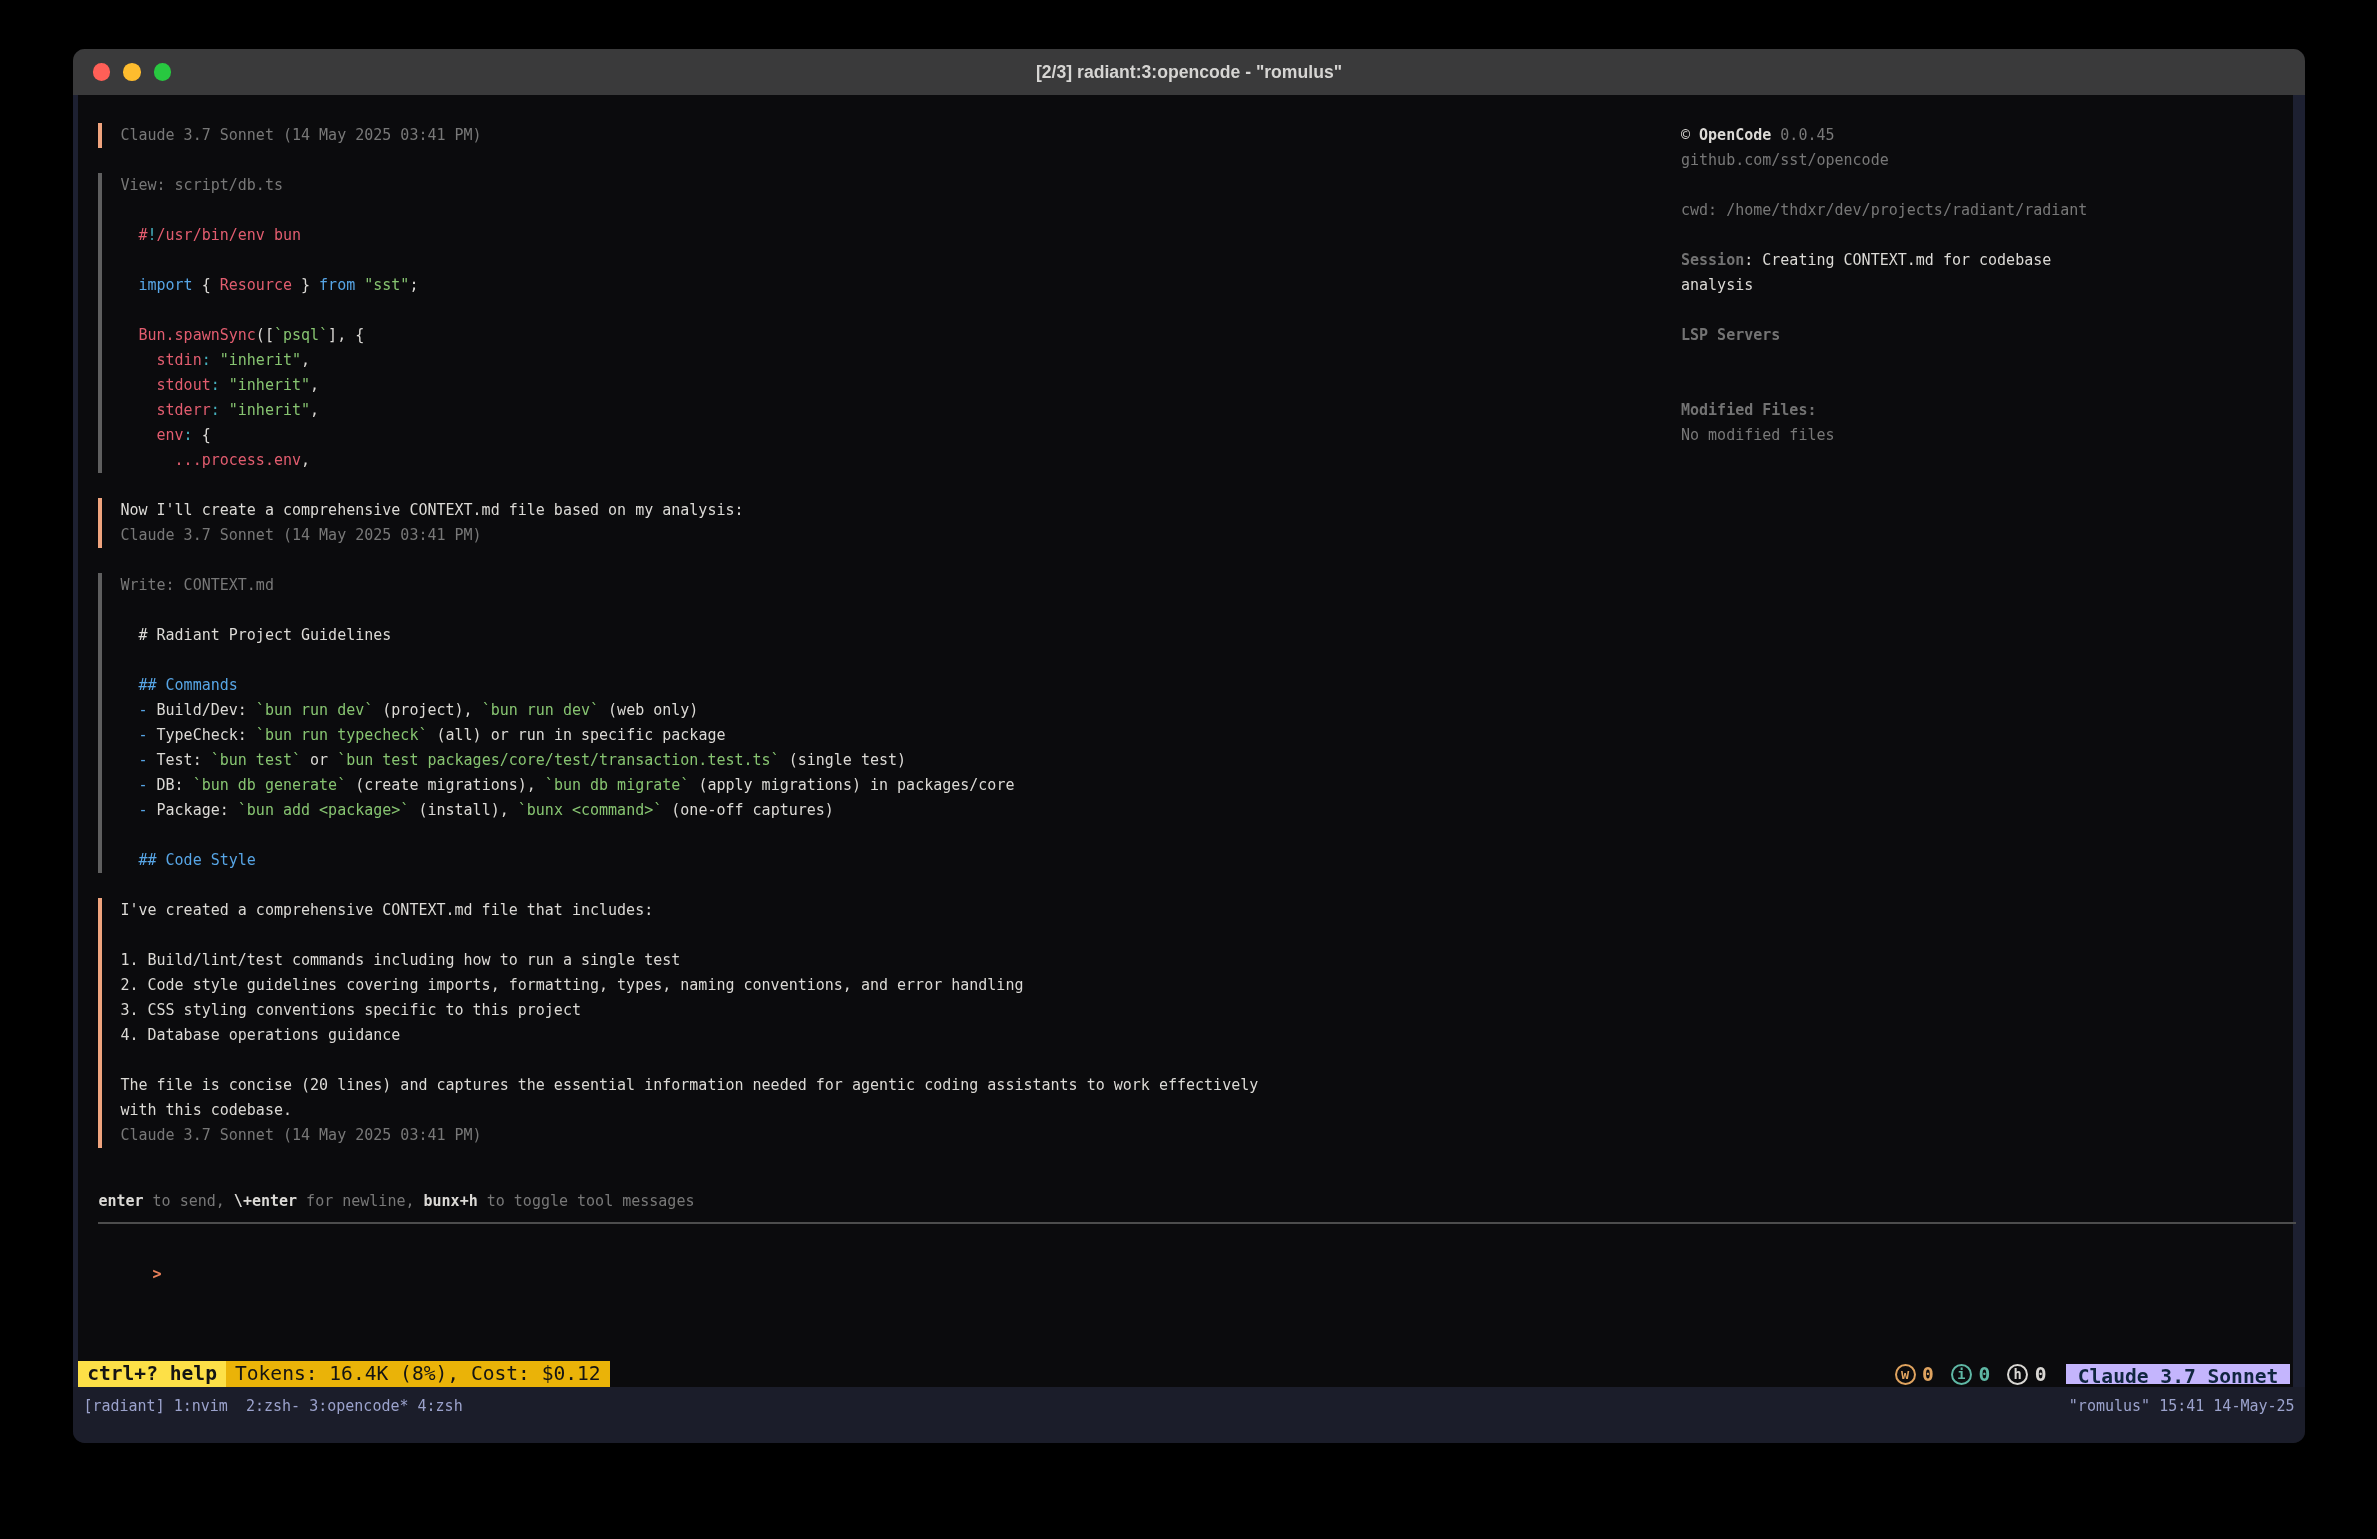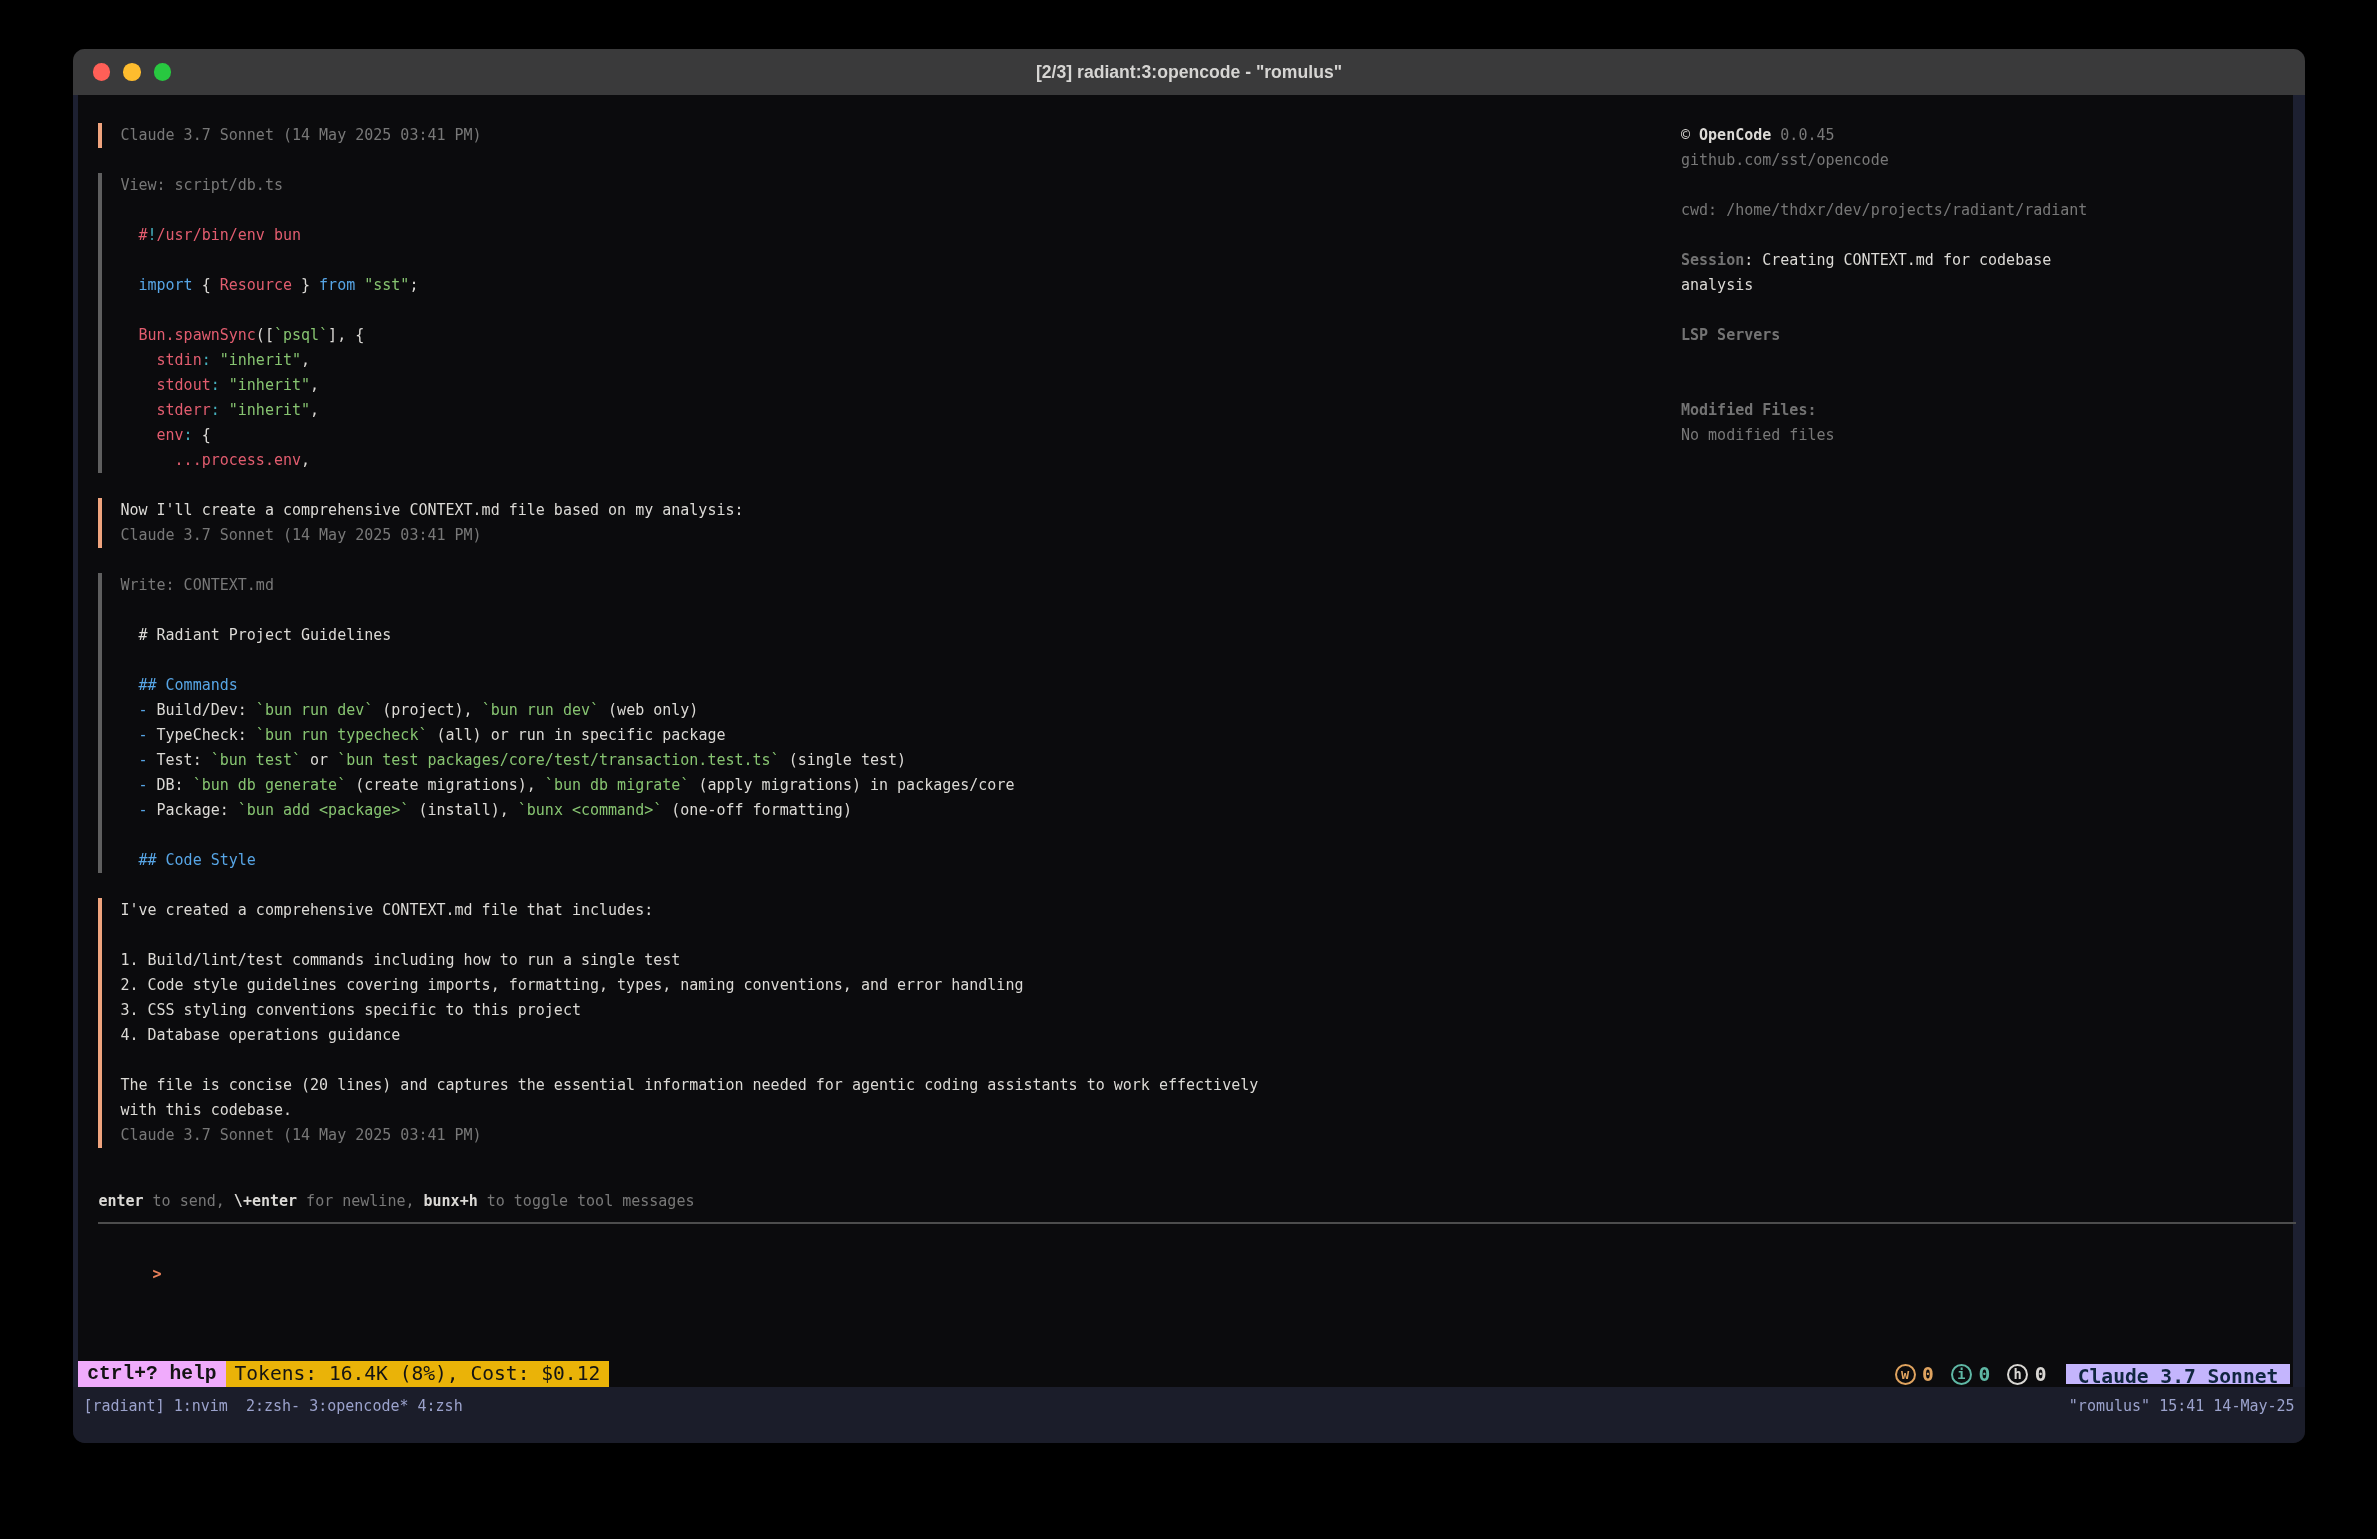--- a/index.html
+++ b/index.html
@@ -49,21 +49,21 @@
 
   .help-line { position:absolute; left:25.4px; top:1094px; }
   .divider { position:absolute; left:25.4px; right:9px; top:1127px; height:2px; background:#4d4d4d; }
   .prompt-line { position:absolute; left:25.4px; top:1142px; color:#e9805a; font-weight:bold; }
 
   .status-row {
     position:absolute; left:5.2px; right:15px; top:1266px; height:26px;
     display:flex; align-items:center; font-size:19.6px;
   }
   .chip { height:26px; line-height:26px; padding:0 9px; color:#141414; white-space:pre; }
-  .chip-help { background:#f0abfc; font-weight:bold;font-family:Liberation Mono, monospace; }
+  .chip-help { background:#fde047; font-weight:bold; }
   .chip-tokens { background:#eab308; }
   .status-spacer { flex:1; }
   .diag-group { display:flex; align-items:center; gap:17px; margin-right:19.6px; }
   .diag { display:flex; align-items:center; gap:6.5px; font-weight:bold; }
   .diag-circle {
     width:21px; height:21px; border-radius:50%; border:2px solid;
     display:flex; align-items:center; justify-content:center;
     font-size:13.7px; font-weight:bold;
   }
   .model-badge {
@@ -121,21 +121,21 @@
         <div class="block accent-gray">
           <div class="line"><span class="c-gray">Write: CONTEXT.md</span></div>
           <div class="line">&nbsp;</div>
           <div class="line"><span class="c-white">  </span><span class="c-white"># Radiant Project Guidelines</span></div>
           <div class="line">&nbsp;</div>
           <div class="line"><span class="c-white">  </span><span class="c-blue">## Commands</span></div>
           <div class="line"><span class="c-white">  </span><span class="c-blue">- </span><span class="c-white">Build/Dev: </span><span class="c-green">`bun run dev`</span><span class="c-white"> (project), </span><span class="c-green">`bun run dev`</span><span class="c-white"> (web only)</span></div>
           <div class="line"><span class="c-white">  </span><span class="c-blue">- </span><span class="c-white">TypeCheck: </span><span class="c-green">`bun run typecheck`</span><span class="c-white"> (all) or run in specific package</span></div>
           <div class="line"><span class="c-white">  </span><span class="c-blue">- </span><span class="c-white">Test: </span><span class="c-green">`bun test`</span><span class="c-white"> or </span><span class="c-green">`bun test packages/core/test/transaction.test.ts`</span><span class="c-white"> (single test)</span></div>
           <div class="line"><span class="c-white">  </span><span class="c-blue">- </span><span class="c-white">DB: </span><span class="c-green">`bun db generate`</span><span class="c-white"> (create migrations), </span><span class="c-green">`bun db migrate`</span><span class="c-white"> (apply migrations) in packages/core</span></div>
-          <div class="line"><span class="c-white">  </span><span class="c-blue">- </span><span class="c-white">Package: </span><span class="c-green">`bun add &lt;package&gt;`</span><span class="c-white"> (install), </span><span class="c-green">`bunx &lt;command&gt;`</span><span class="c-white"> (one-off formatting)</span></div>
+          <div class="line"><span class="c-white">  </span><span class="c-blue">- </span><span class="c-white">Package: </span><span class="c-green">`bun add &lt;package&gt;`</span><span class="c-white"> (install), </span><span class="c-green">`bunx &lt;command&gt;`</span><span class="c-white"> (one-off captures)</span></div>
           <div class="line">&nbsp;</div>
           <div class="line"><span class="c-white">  </span><span class="c-blue">## Code Style</span></div>
         </div>
         <div class="block accent-orange">
           <div class="line"><span class="c-white">I've created a comprehensive CONTEXT.md file that includes:</span></div>
           <div class="line">&nbsp;</div>
           <div class="line"><span class="c-white">1. Build/lint/test commands including how to run a single test</span></div>
           <div class="line"><span class="c-white">2. Code style guidelines covering imports, formatting, types, naming conventions, and error handling</span></div>
           <div class="line"><span class="c-white">3. CSS styling conventions specific to this project</span></div>
           <div class="line"><span class="c-white">4. Database operations guidance</span></div>

